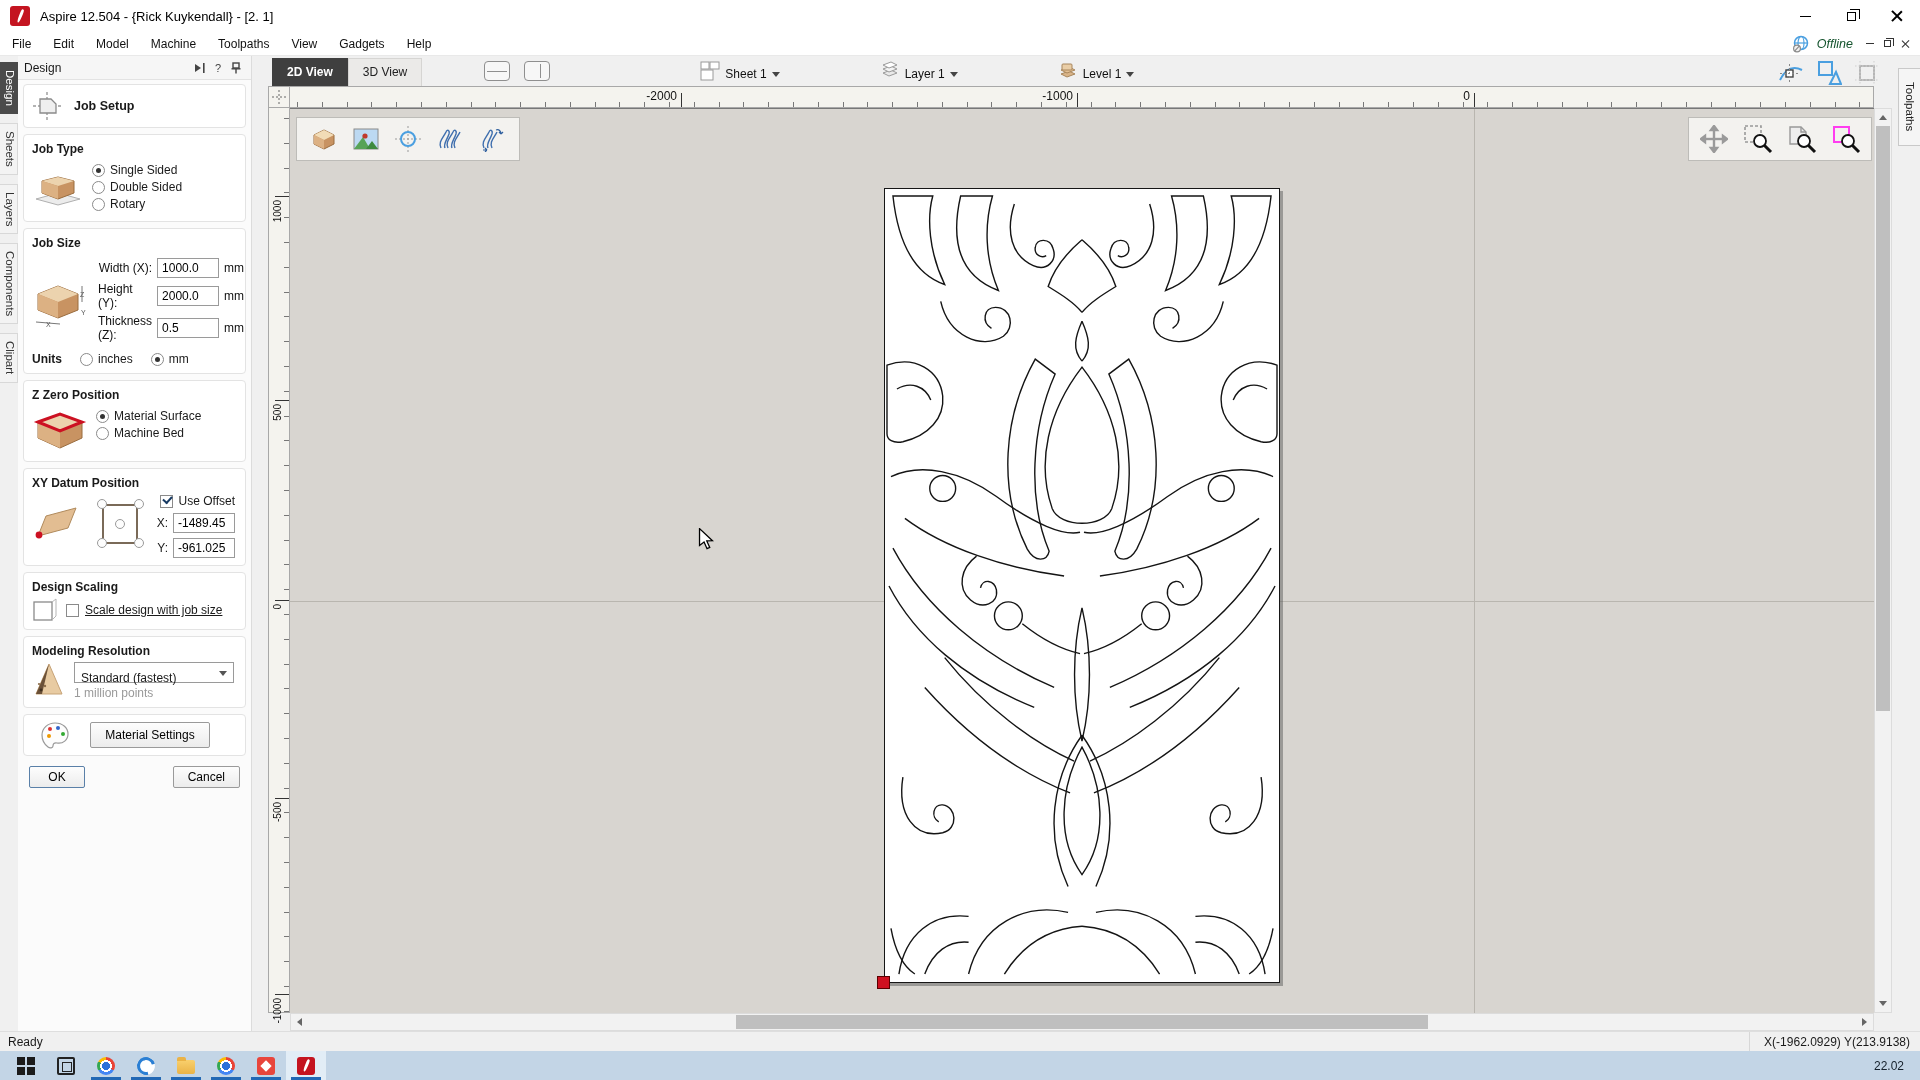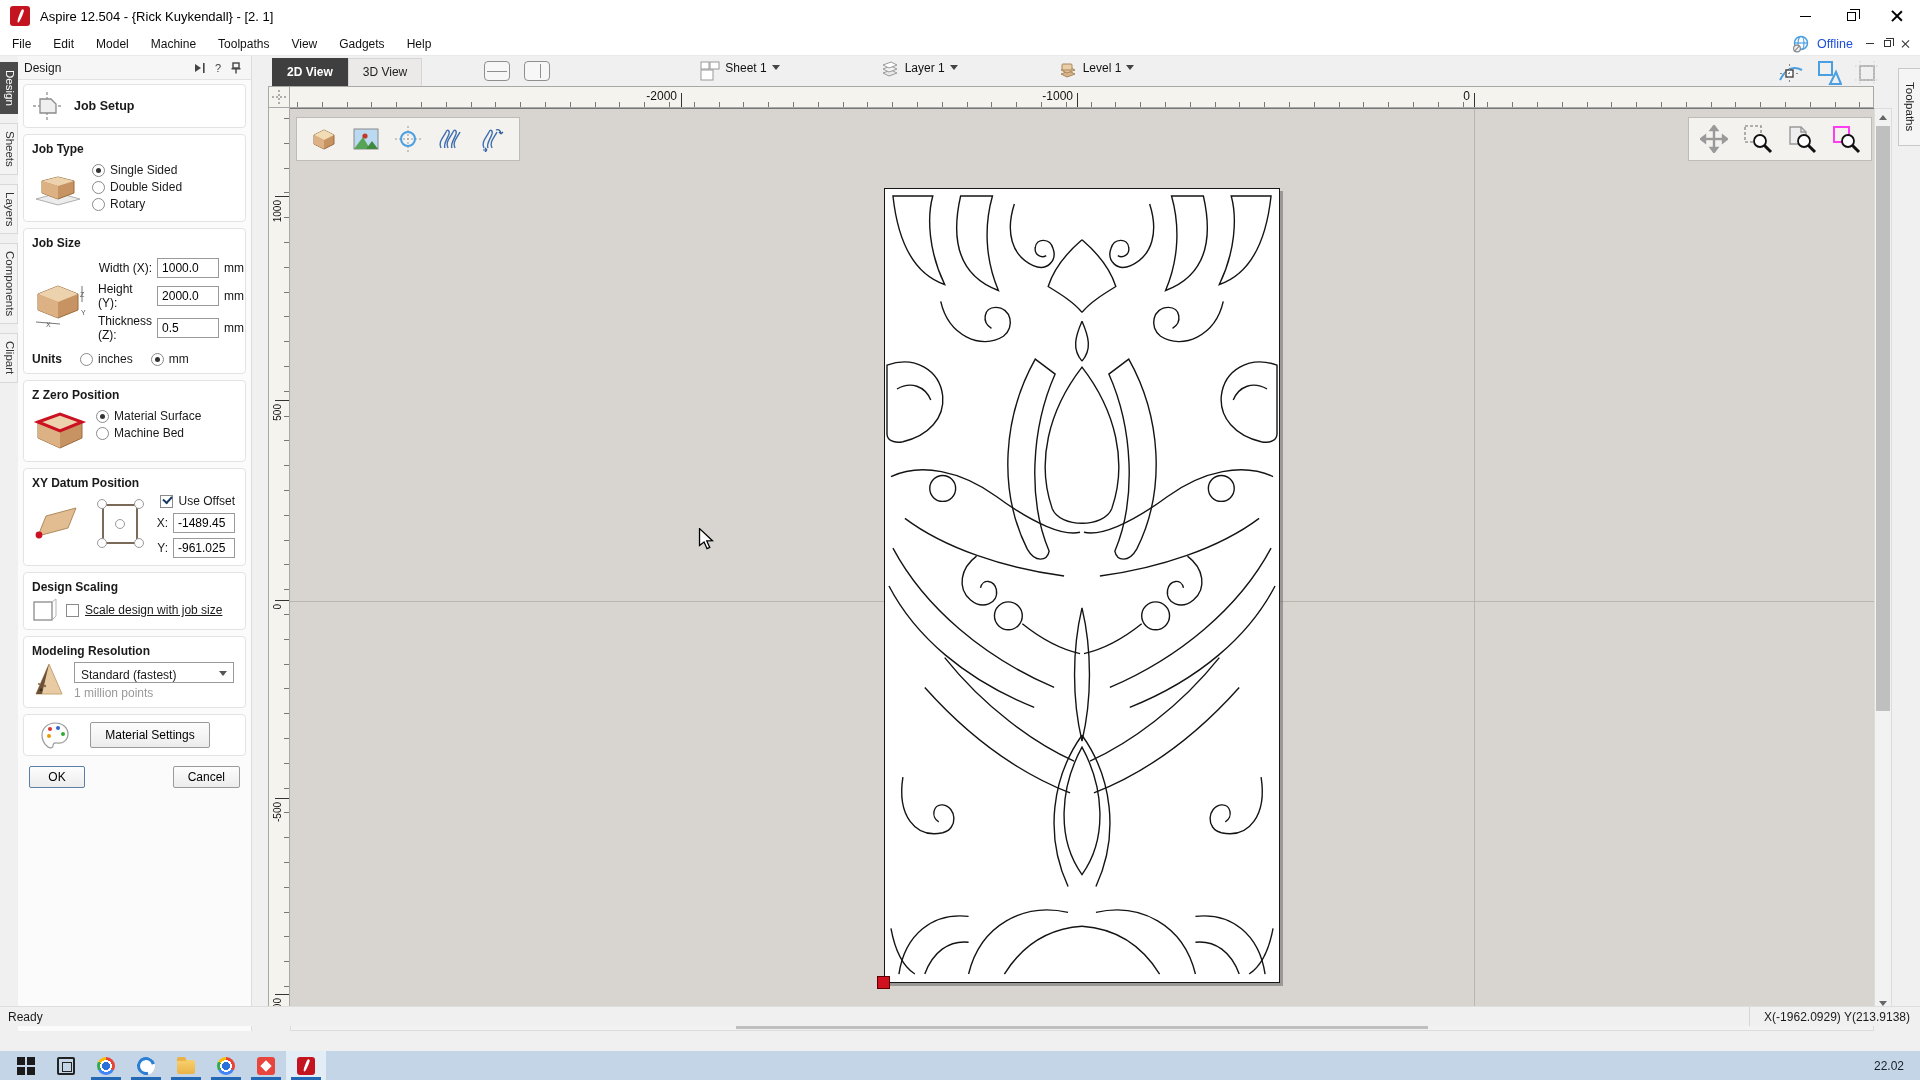--- a/index.html
+++ b/index.html
@@ -15,21 +15,21 @@
   .glyph-min{width:11px;height:1px;background:#000;}
   .glyph-restore{width:9px;height:9px;border:1px solid #000;position:relative;background:#fff;}
   .glyph-restore::before{content:"";position:absolute;left:2px;top:-4px;width:9px;height:9px;border:1px solid #000;border-left:none;border-bottom:none;}
   .glyph-close{position:relative;width:12px;height:12px;}
   .glyph-close::before,.glyph-close::after{content:"";position:absolute;left:5px;top:-1px;width:1.5px;height:14px;background:#000;}
   .glyph-close::before{transform:rotate(45deg);} .glyph-close::after{transform:rotate(-45deg);}
   
   .menubar{position:absolute;left:0;top:32px;width:1920px;height:24px;background:#fff;display:flex;align-items:center;border-bottom:1px solid #e9e9e9;}
   .menu-item{padding:3px 10px;margin-left:2px;color:#111;}
   .menubar-right{margin-left:auto;display:flex;align-items:center;gap:7px;padding-right:6px;}
-  .offline-label{color:#1d4ed8;font-size:12.5px;}
+  .offline-label{color:#14532d;font-size:12.5px;font-style:italic;}
   .mini-ctl{display:flex;align-items:center;gap:10px;margin-left:6px;padding-right:4px;}
   .m-min{width:8px;height:1px;background:#333;}
   .m-restore{width:7px;height:7px;border:1px solid #333;position:relative;}
   .m-restore::before{content:"";position:absolute;left:1px;top:-3px;width:7px;height:7px;border:1px solid #333;border-left:none;border-bottom:none;}
   .m-close{position:relative;width:9px;height:9px;}
   .m-close::before,.m-close::after{content:"";position:absolute;left:4px;top:0;width:1.2px;height:10px;background:#333;}
   .m-close::before{transform:rotate(45deg);} .m-close::after{transform:rotate(-45deg);}
   
   .main{position:absolute;left:0;top:56px;width:1920px;height:975px;display:flex;background:#f0f0f0;}
   
@@ -61,39 +61,39 @@
   .field-unit{width:20px;color:#111;}
   .cbx{width:13px;height:13px;border:1px solid #8a8a8a;background:#fff;position:relative;flex:0 0 auto;}
   .cbx.on::after{content:"";position:absolute;left:2px;top:0px;width:7px;height:4px;border-left:2px solid #173a63;border-bottom:2px solid #173a63;transform:rotate(-48deg);}
   .chk-row{display:flex;align-items:center;gap:6px;}
   .xy-grid{display:flex;gap:10px;}
   .xy-right{flex:1;display:flex;flex-direction:column;gap:5px;align-items:flex-end;padding-right:2px;}
   .xy-line{display:flex;align-items:center;gap:5px;}
   .datum-diagram{width:50px;height:52px;position:relative;margin-top:4px;}
   .datum-diagram .sq{position:absolute;left:8px;top:6px;width:36px;height:40px;border:2px solid #7a6a58;}
   .datum-dot{position:absolute;width:10px;height:10px;border-radius:50%;border:1px solid #9a9a9a;background:#fdfdfd;}
-  .select-box{width:160px;height:21px;border:1px solid #9a9a9a;background:#fff;display:flex;align-items:flex-end;padding:0 6px;position:relative;}
+  .select-box{width:160px;height:21px;border:1px solid #9a9a9a;background:#fff;display:flex;align-items:flex-start;padding:8px 6px;position:relative;}
   .select-box::after{content:"";position:absolute;right:6px;top:8px;border:4px solid transparent;border-top:5px solid #555;}
   .muted{color:#9a9a9a;margin-top:3px;}
   .btn{border:1px solid #9a9a9a;background:linear-gradient(#fdfdfd,#ececec);padding:3px 14px;font:inherit;border-radius:2px;}
   .btn-ok{border-color:#5a80a8;min-width:56px;}
   .panel-actions{display:flex;justify-content:space-between;padding:4px 6px 0 6px;}
   .matset-row{display:flex;align-items:center;gap:20px;padding:6px 16px;}
   .matset-btn{min-width:120px;padding:5px 14px;}
   
   .canvasRegion{position:relative;flex:1;background:#f0f0f0;}
   .viewbar{position:absolute;left:0;top:0;right:0;height:30px;display:flex;align-items:center;}
   .vtab{height:29px;display:flex;align-items:center;justify-content:center;padding:0 14px;background:#ebeae8;color:#222;border:1px solid #d6d5d3;margin-top:2px;}
   .vtab.active{background:#3f3f3f;color:#fff;font-weight:bold;border-color:#3f3f3f;}
   .vtab:first-of-type{margin-left:20px;}
   .split-icons{display:flex;gap:14px;margin-left:62px;}
   .split-ico{width:26px;height:20px;border:1px solid #8f8f8f;border-radius:4px;background:#f7f7f7;position:relative;}
   .split-ico.h::after{content:"";position:absolute;left:2px;right:2px;top:9px;height:1px;background:#8f8f8f;}
   .split-ico.v::after{content:"";position:absolute;top:2px;bottom:2px;left:15px;width:1px;background:#8f8f8f;}
-  .dropdown{display:flex;align-items:flex-start;gap:5px;margin-left:0;}
+  .dropdown{display:flex;align-items:flex-end;gap:5px;margin-left:0;}
   .dd-sheet{margin-left:150px;} .dd-layer{margin-left:100px;} .dd-level{margin-left:100px;}
   .dd-label{color:#111;}
   .dd-arrow{border:4px solid transparent;border-top:5px solid #444;margin-top:4px;}
   .snapbar{position:absolute;right:40px;top:4px;display:flex;gap:12px;align-items:center;}
   
   .corner{position:absolute;left:16px;top:30px;width:22px;height:22px;background:#f4f3ee;border:1px solid #a8a8a8;display:flex;align-items:center;justify-content:center;}
   .hruler{position:absolute;left:38px;top:30px;width:1584px;height:22px;background:#f4f3ee;border:1px solid #a8a8a8;border-left:none;position:absolute;
     background-image:repeating-linear-gradient(to right,#777 0 1px,transparent 1px 24.8px);background-size:100% 5px;background-position:7px bottom;background-repeat:no-repeat;}
   .h-major{position:absolute;bottom:0;width:1px;height:14px;background:#333;}
   .h-label{position:absolute;top:2px;font-size:12px;color:#111;}
@@ -118,21 +118,21 @@
   .sarrow{position:absolute;width:16px;height:16px;display:flex;align-items:center;justify-content:center;}
   .tri-up{border:4px solid transparent;border-bottom:5px solid #666;margin-top:-3px;}
   .tri-down{border:4px solid transparent;border-top:5px solid #666;margin-bottom:-3px;}
   .tri-left{border:4px solid transparent;border-right:5px solid #666;margin-left:-3px;}
   .tri-right{border:4px solid transparent;border-left:5px solid #666;margin-right:-3px;}
   .hscroll{position:absolute;left:38px;top:957px;width:1584px;height:18px;background:#f2f2f2;border:1px solid #dcdcdc;}
   .hthumb{position:absolute;top:1px;left:445px;width:692px;height:14px;background:#bfbfbf;}
   .toolpathsTab{position:absolute;right:0;top:12px;width:22px;height:78px;background:#f5f5f5;border:1px solid #c9c9c9;border-right:none;
     writing-mode:vertical-rl;display:flex;align-items:center;justify-content:center;font-size:11.5px;color:#222;}
   
-  .statusbar{position:absolute;left:0;top:1006px;width:1920px;height:20px;background:#f0f0f0;border-top:1px solid #dedede;display:flex;align-items:center;}
+  .statusbar{position:absolute;left:0;top:1031px;width:1920px;height:20px;background:#f0f0f0;border-top:1px solid #dedede;display:flex;align-items:center;}
   .status-left{padding-left:8px;}
   .status-right{margin-left:auto;padding-right:10px;border-left:1px solid #d7d7d7;padding-left:14px;height:100%;display:flex;align-items:center;}
   
   .taskbar{position:absolute;left:0;top:1051px;width:1920px;height:29px;background:#c3d5e6;display:flex;align-items:center;}
   .tb-slot{width:40px;height:29px;display:flex;align-items:center;justify-content:center;position:relative;}
   .tb-slot.active{background:#e2edf6;}
   .tb-underline{position:absolute;left:5px;right:5px;bottom:0;height:3px;background:#2268b5;}
   .tb-icon{width:18px;height:18px;position:relative;}
   .icon-start{background:linear-gradient(#1b1b1b,#1b1b1b) 0 0/8px 8px no-repeat,linear-gradient(#1b1b1b,#1b1b1b) 10px 0/8px 8px no-repeat,linear-gradient(#1b1b1b,#1b1b1b) 0 10px/8px 8px no-repeat,linear-gradient(#1b1b1b,#1b1b1b) 10px 10px/8px 8px no-repeat;}
   .icon-task-view{border:2px solid #222;border-radius:2px;}

